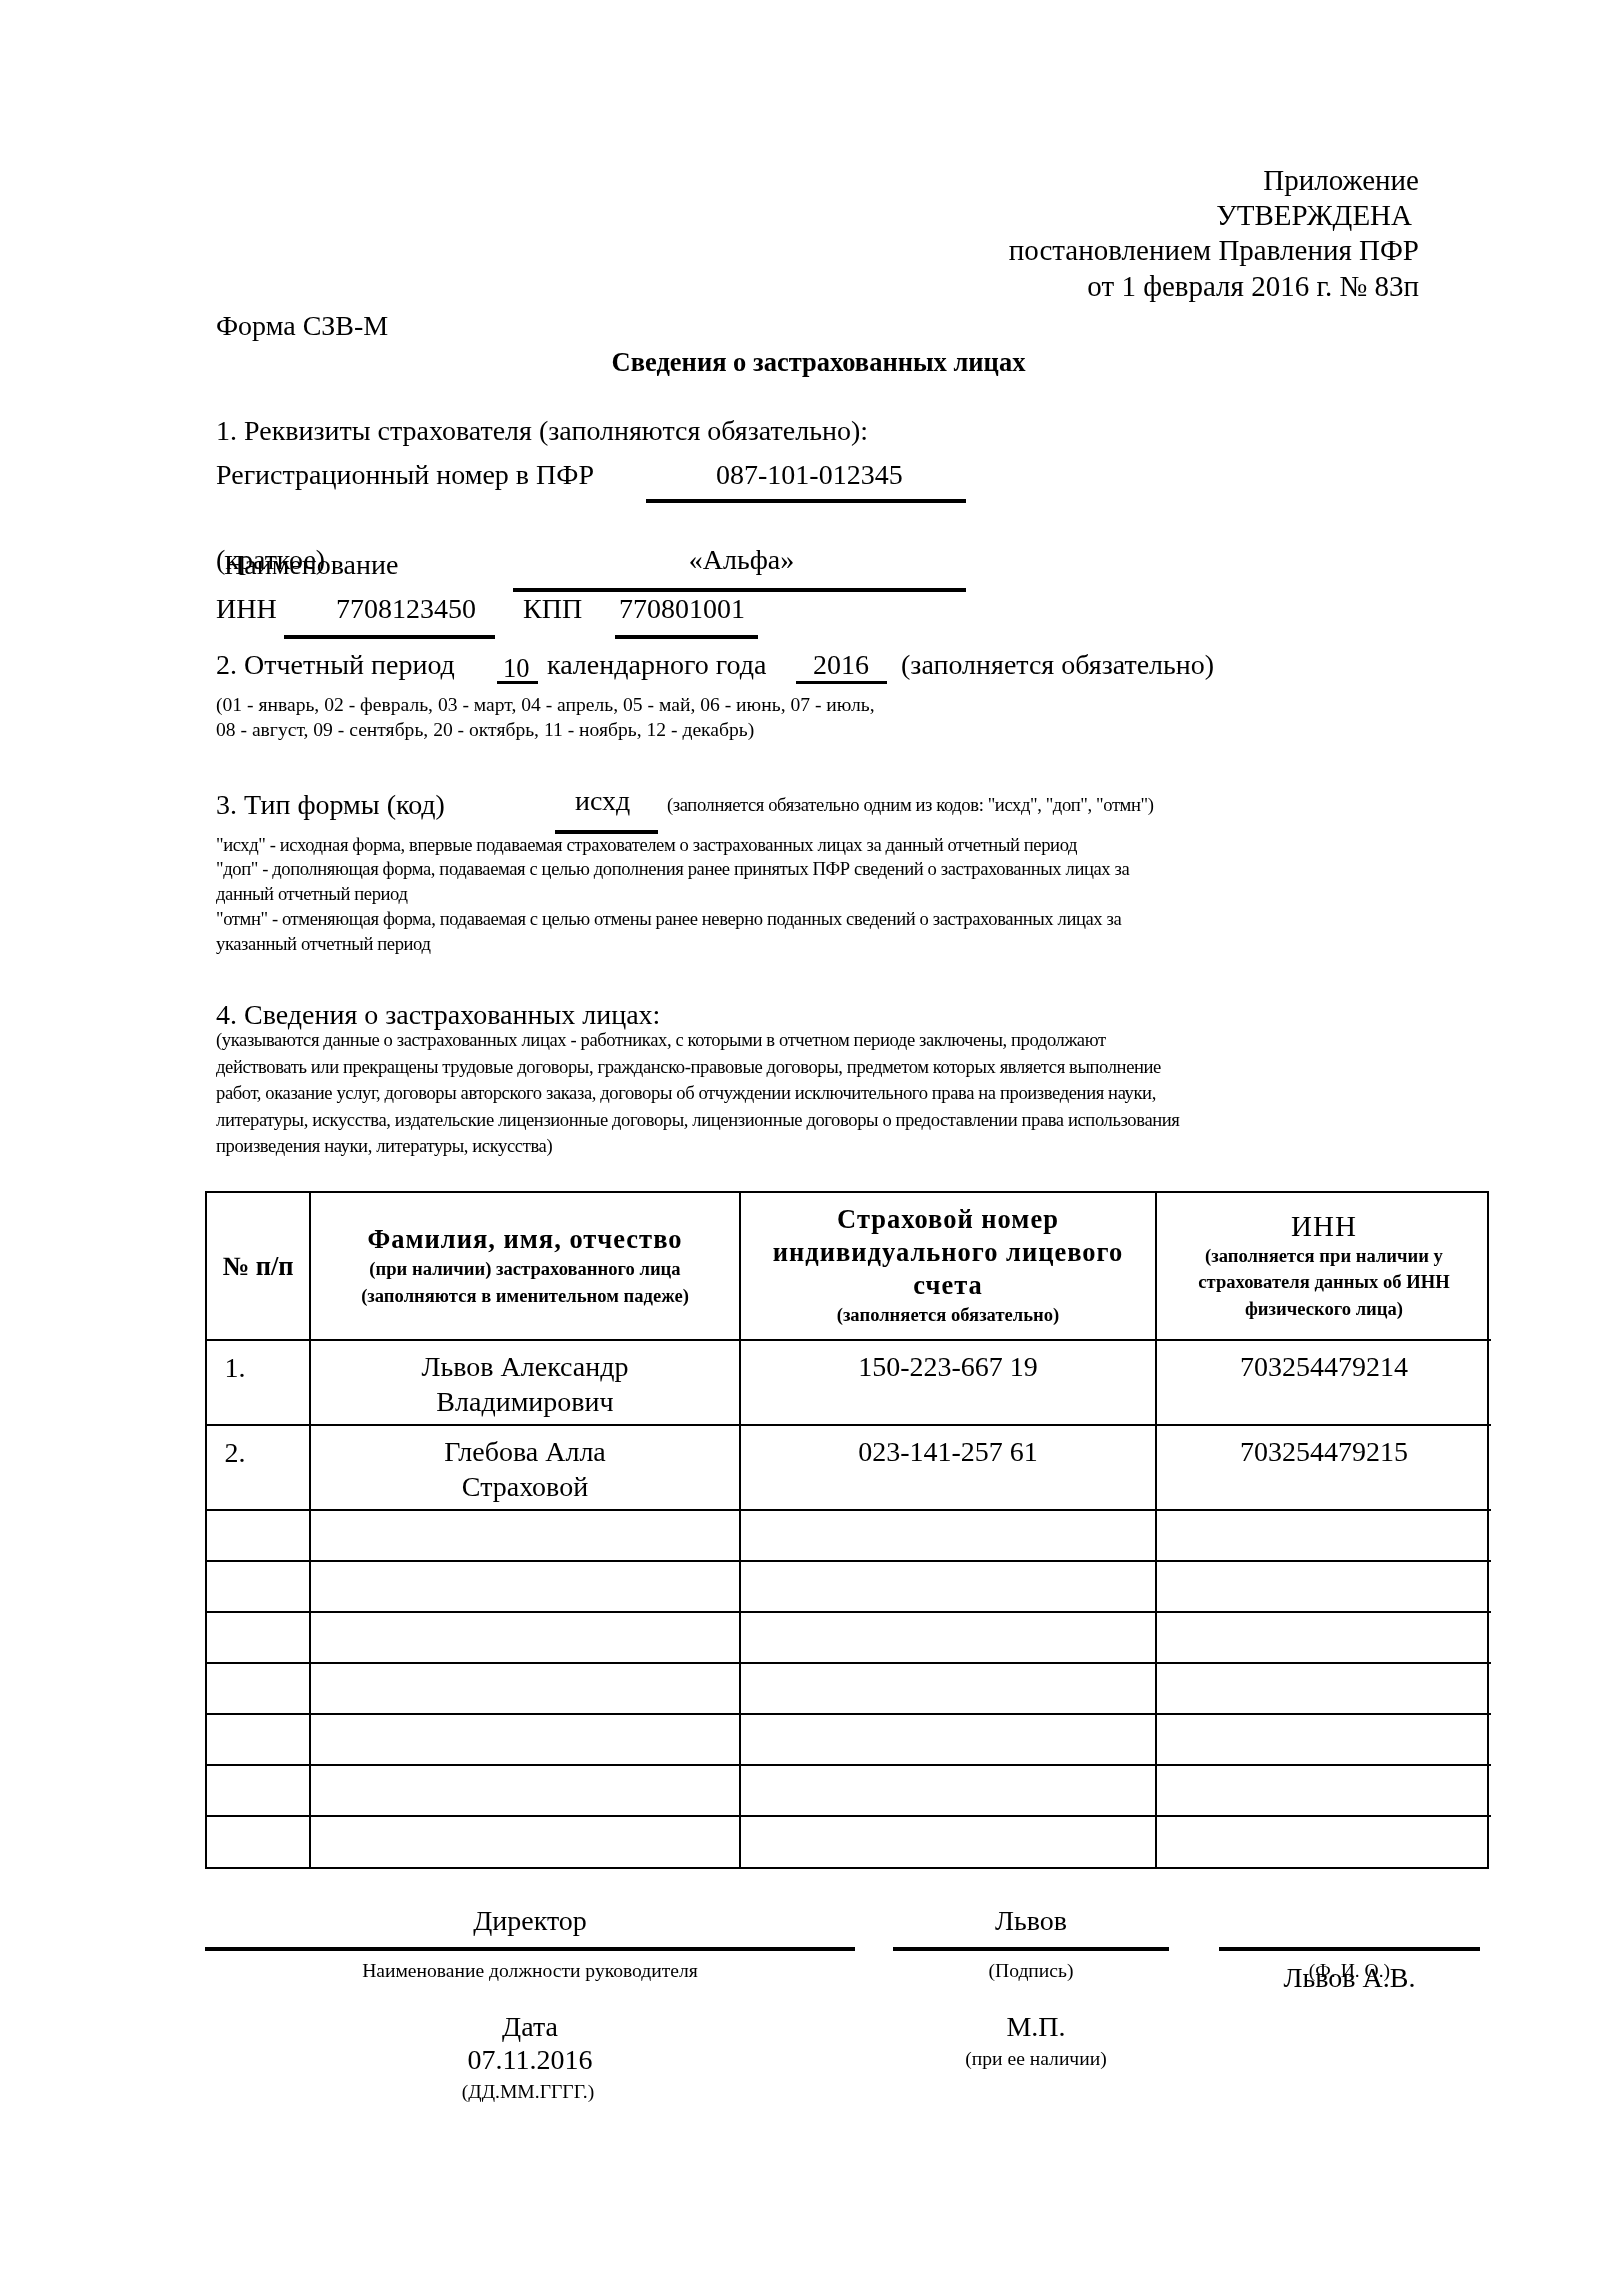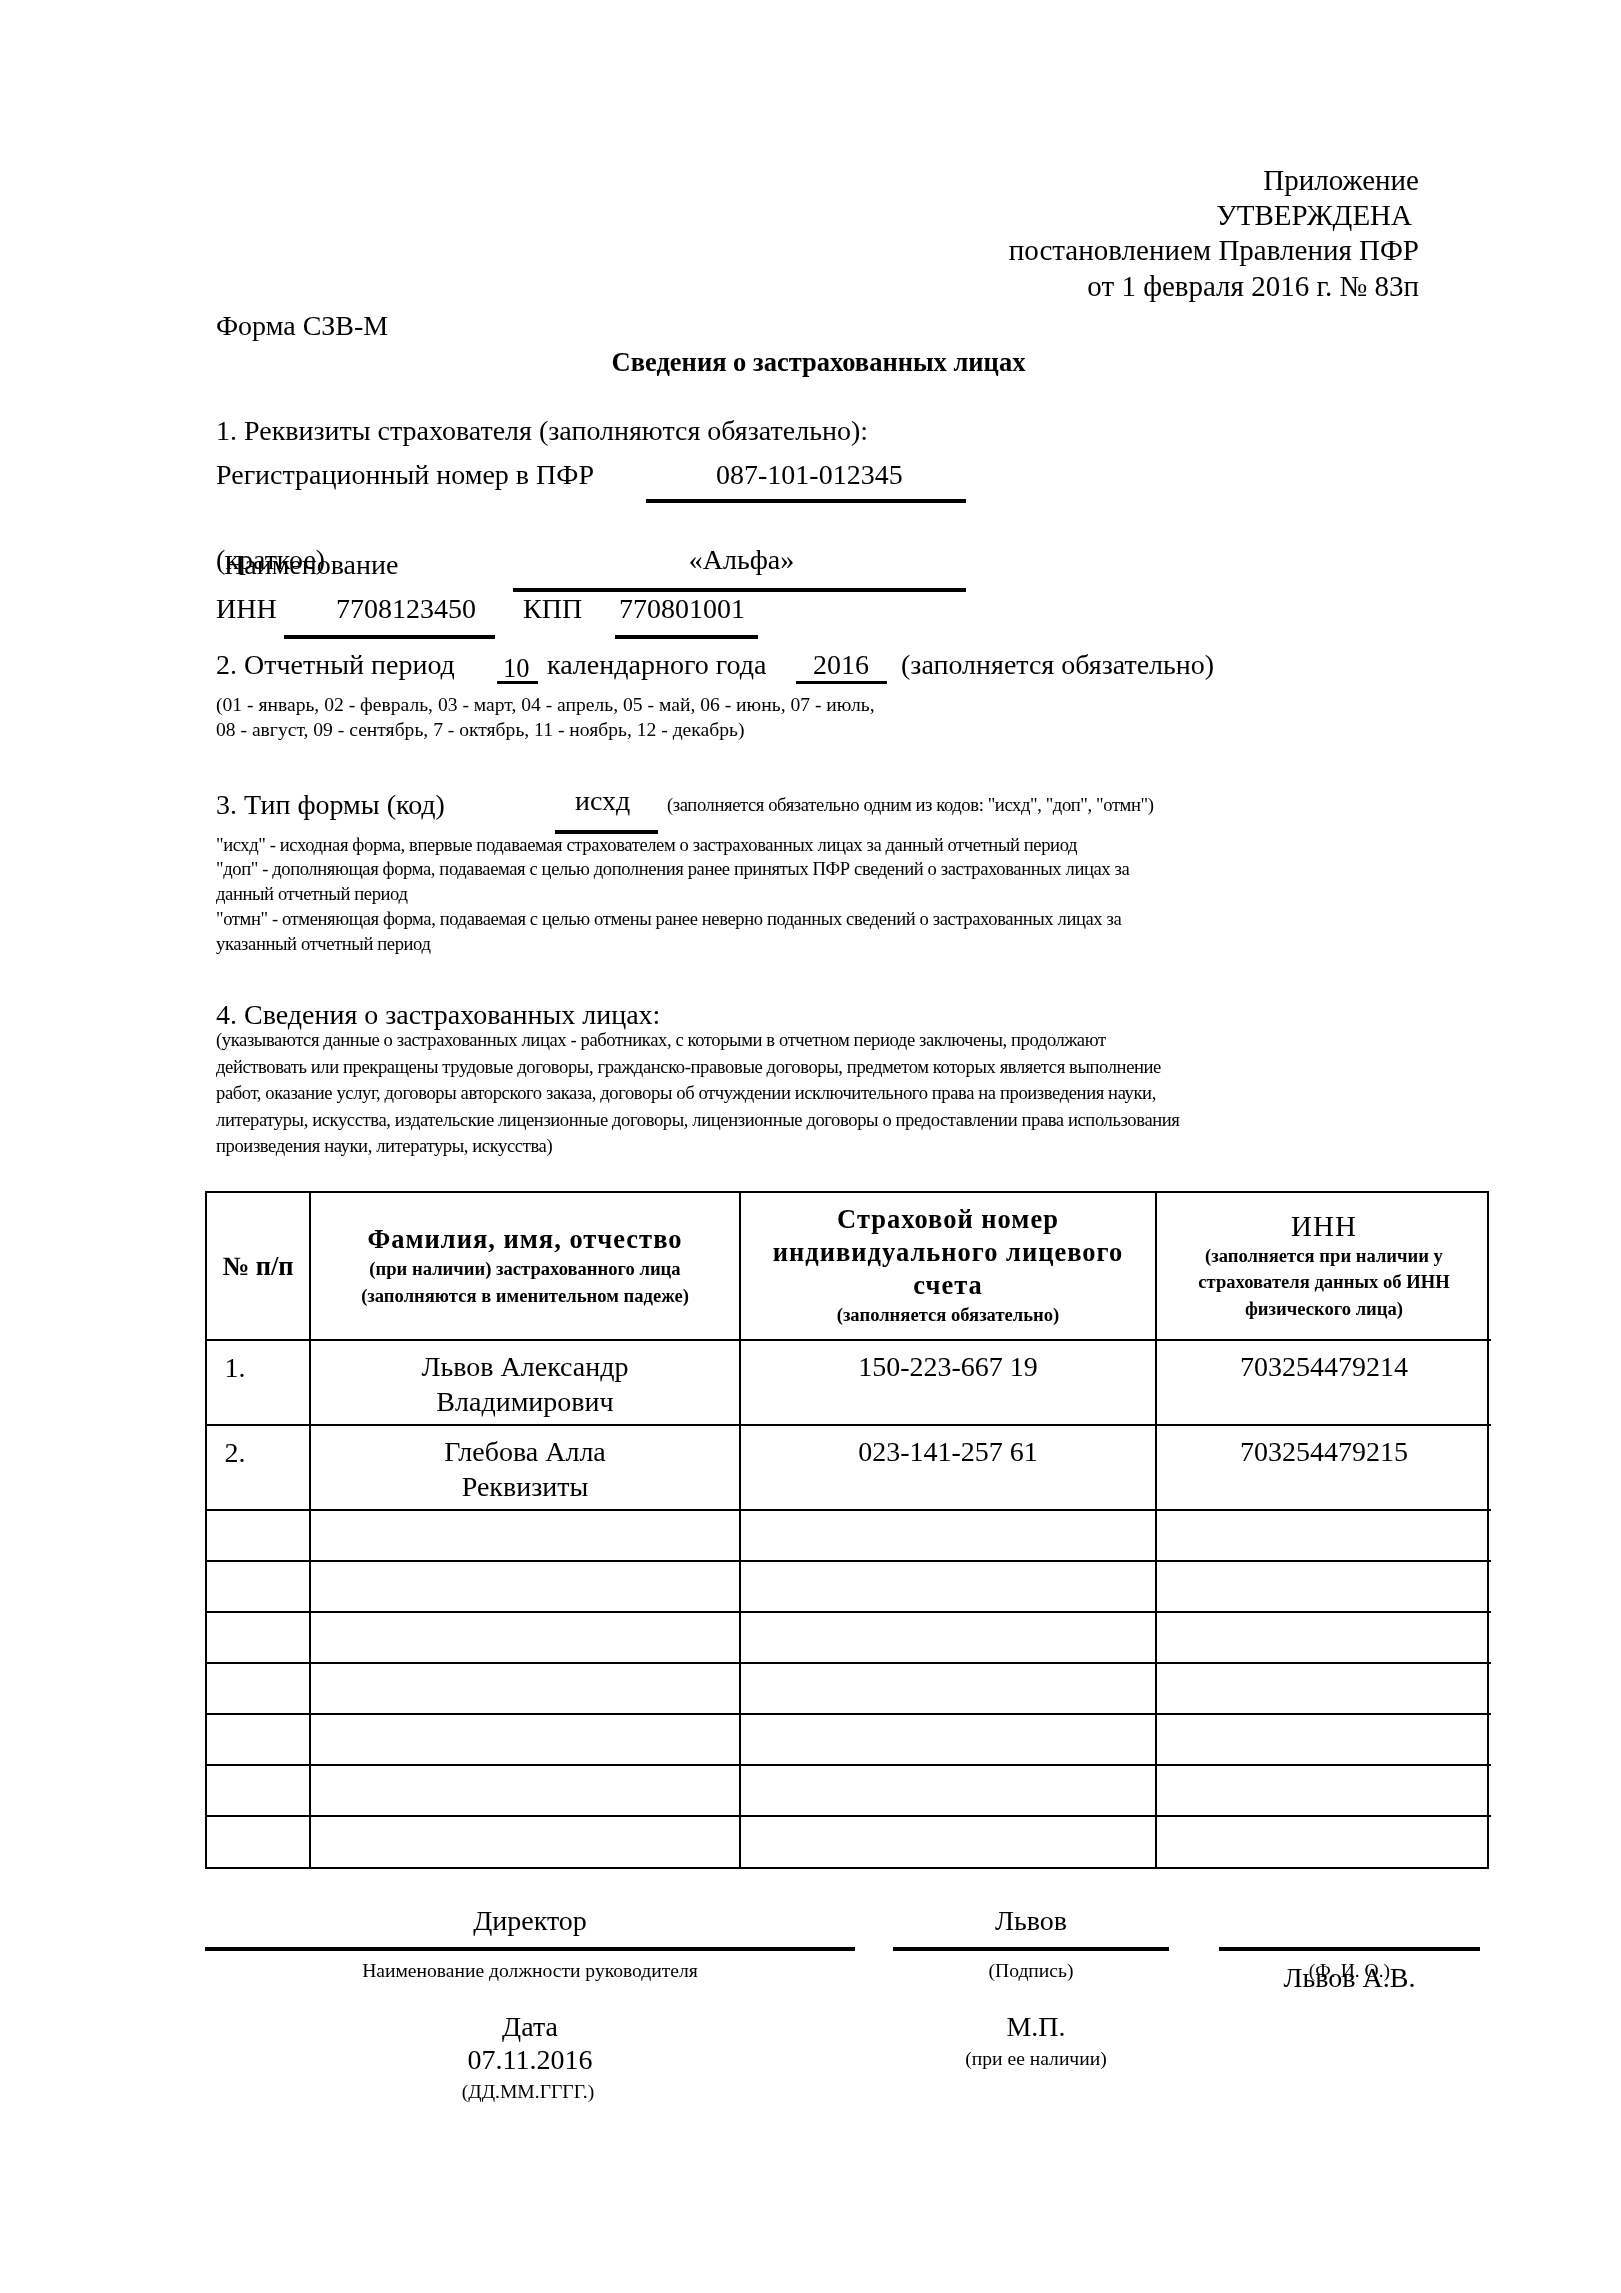--- a/index.html
+++ b/index.html
@@ -63,21 +63,21 @@
 <div class="ul2" style="left:615px; width:143px; top:635px;"></div>
 
 <div class="abs f29" style="left:216px; top:651px;">2. Отчетный период</div>
 <div class="abs f27" style="left:503px; top:655px;">10</div>
 <div class="ov" style="left:497px; width:41px; top:681px;"></div>
 <div class="abs f29" style="left:547px; top:651px;">календарного года</div>
 <div class="abs f29" style="left:813px; top:651px;">2016</div>
 <div class="ov" style="left:796px; width:91px; top:681px;"></div>
 <div class="abs f29" style="left:901px; top:651px;">(заполняется обязательно)</div>
 <div class="abs f20" style="left:216px; top:695px;">(01 - январь, 02 - февраль, 03 - март, 04 - апрель, 05 - май, 06 - июнь, 07 - июль,</div>
-<div class="abs f20" style="left:216px; top:720px;">08 - август, 09 - сентябрь, 7 - октябрь, 11 - ноябрь, 12 - декабрь)</div>
+<div class="abs f20" style="left:216px; top:720px;">08 - август, 09 - сентябрь, 20 - октябрь, 11 - ноябрь, 12 - декабрь)</div>
 
 <div class="abs f29" style="left:216px; top:791px;">3. Тип формы (код)</div>
 <div class="abs f29" style="left:575px; top:787px;">исхд</div>
 <div class="ul2" style="left:555px; width:103px; top:830px;"></div>
 <div class="abs f19" style="left:667px; top:796px;">(заполняется обязательно одним из кодов: "исхд", "доп", "отмн")</div>
 <div class="abs f19" style="left:216px; top:836px;">"исхд" - исходная форма, впервые подаваемая страхователем о застрахованных лицах за данный отчетный период</div>
 <div class="abs f19" style="left:216px; top:860px;">"доп" - дополняющая форма, подаваемая с целью дополнения ранее принятых ПФР сведений о застрахованных лицах за</div>
 <div class="abs f19" style="left:216px; top:885px;">данный отчетный период</div>
 <div class="abs f19" style="left:216px; top:910px;">"отмн" - отменяющая форма, подаваемая с целью отмены ранее неверно поданных сведений о застрахованных лицах за</div>
 <div class="abs f19" style="left:216px; top:935px;">указанный отчетный период</div>
@@ -120,21 +120,21 @@
         <div>Львов Александр</div>
         <div>Владимирович</div>
       </td>
       <td class="cell-c">150-223-667 19</td>
       <td class="cell-c">703254479214</td>
     </tr>
     <tr class="data-row">
       <td class="cell-num">2.</td>
       <td class="cell-c">
         <div>Глебова Алла</div>
-        <div>Реквизиты</div>
+        <div>Страховой</div>
       </td>
       <td class="cell-c">023-141-257 61</td>
       <td class="cell-c">703254479215</td>
     </tr>
     <tr class="empty-row">
           <td></td>
           <td></td>
           <td></td>
           <td></td>
         </tr>

